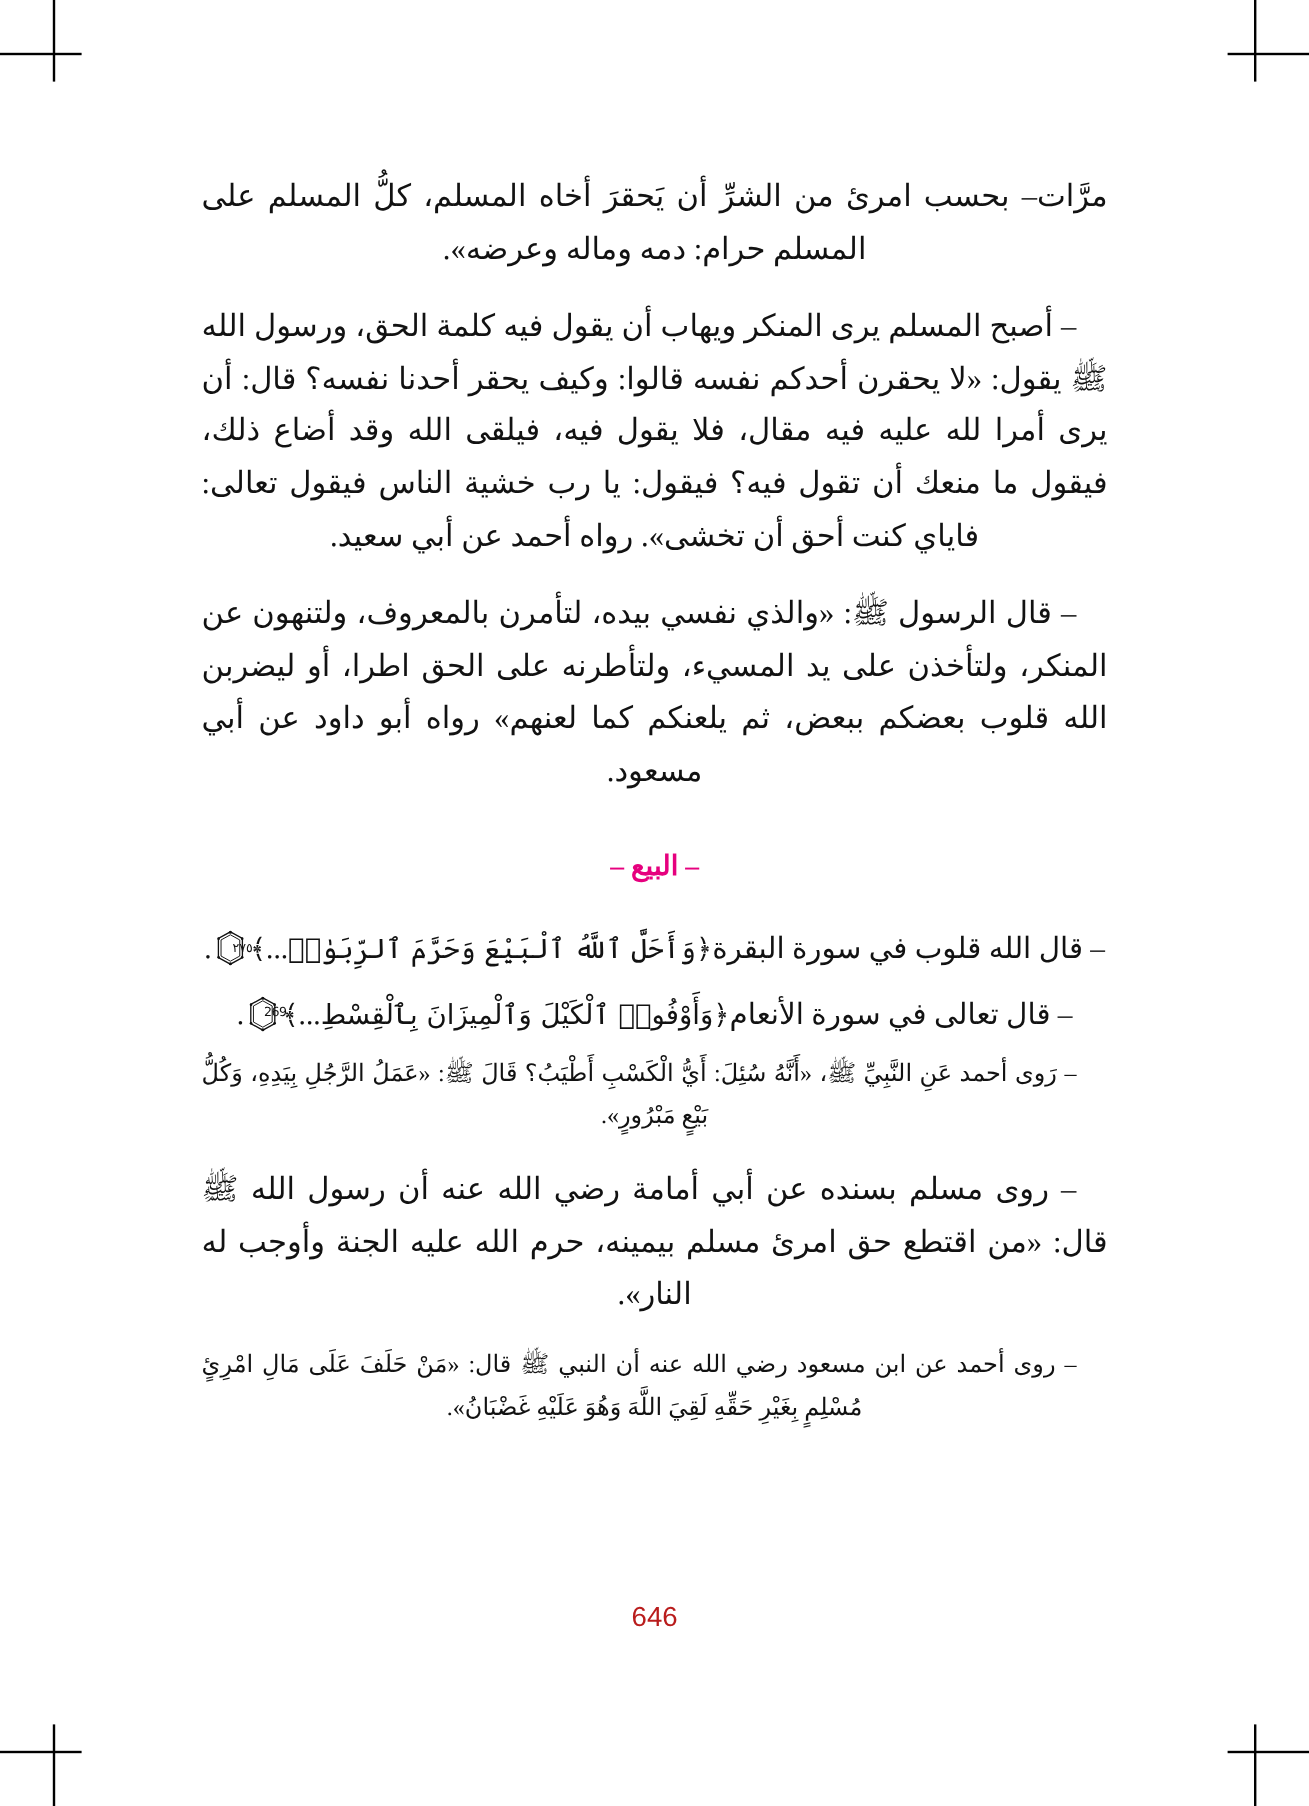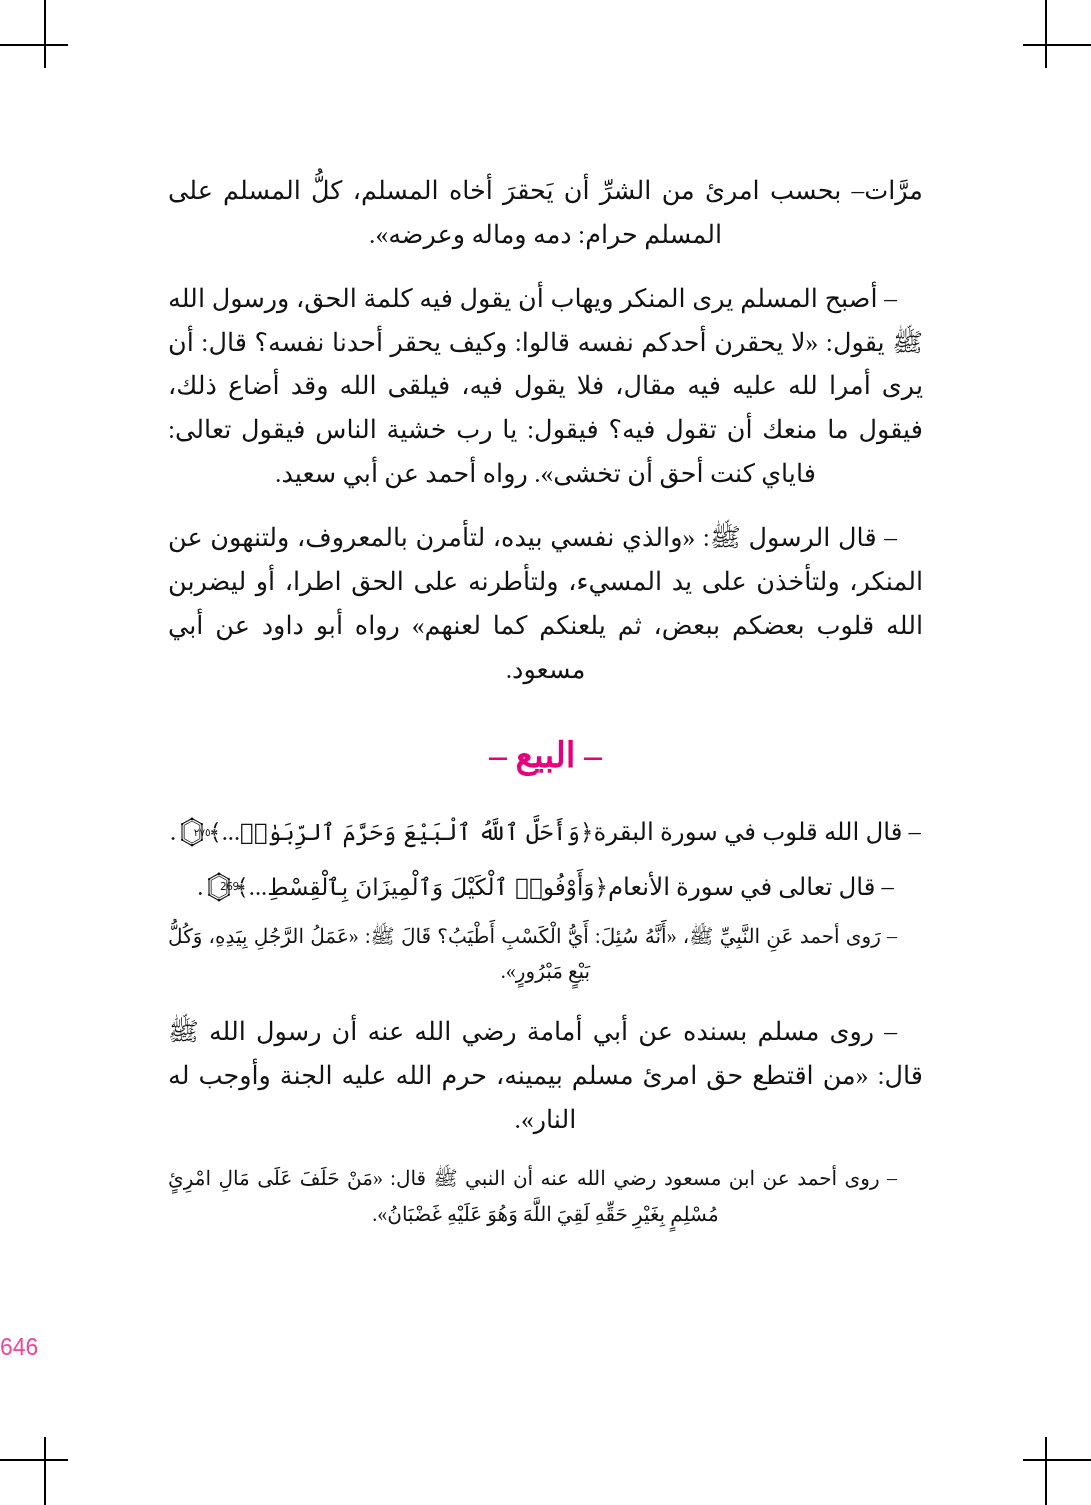--- a/index.html
+++ b/index.html
@@ -49,42 +49,42 @@
     margin: 0 0 20px 0;
     font-size: 25.5px;
     line-height: 1.72;
     color: #121212;
     text-align: justify;
     text-justify: inter-word;
     letter-spacing: 0;
   }
 
   
-  p.para.cont { text-indent: 0; margin-top: 27px; }
+  p.para.cont { text-indent: 0; }
 
   p.para.indent { text-indent: 26px; }
 
   
   p.para.vocalised {
     font-size: 20px;
     line-height: 1.78;
   }
 
   p.para.verse-line {
     font-size: 24.5px;
     line-height: 1.8;
     margin-bottom: 10px;
     text-align: justify;
   }
 
   
   .section-heading {
     margin: 44px 0 34px 0;
     text-align: center;
-    font-size: 35px;
+    font-size: 23px;
     font-weight: 700;
     letter-spacing: 2px;
     color: #e6007e;
     font-family: "Liberation Serif", "DejaVu Serif", serif;
   }
 
   
   .quran {
     font-family: "DejaVu Serif", "Liberation Serif", serif;
     font-size: 23px;
@@ -112,24 +112,24 @@
     letter-spacing: -0.4px;
     margin-left: 20px;
   }
 
   
   .folio {
     position: absolute;
     left: 0;
     right: 0;
     top: 1334px;
-    text-align: left;
+    text-align: center;
     font-family: "Liberation Sans", "DejaVu Sans", sans-serif;
     font-size: 23px;
-    color: #ec4899;
+    color: #b91c1c;
     direction: ltr;
   }
 </style>
 </head>
 <body>
 
 <div class="page">
 
   <div class="crop crop-v crop-tl-v"></div>
   <div class="crop crop-h crop-tl-h"></div>

